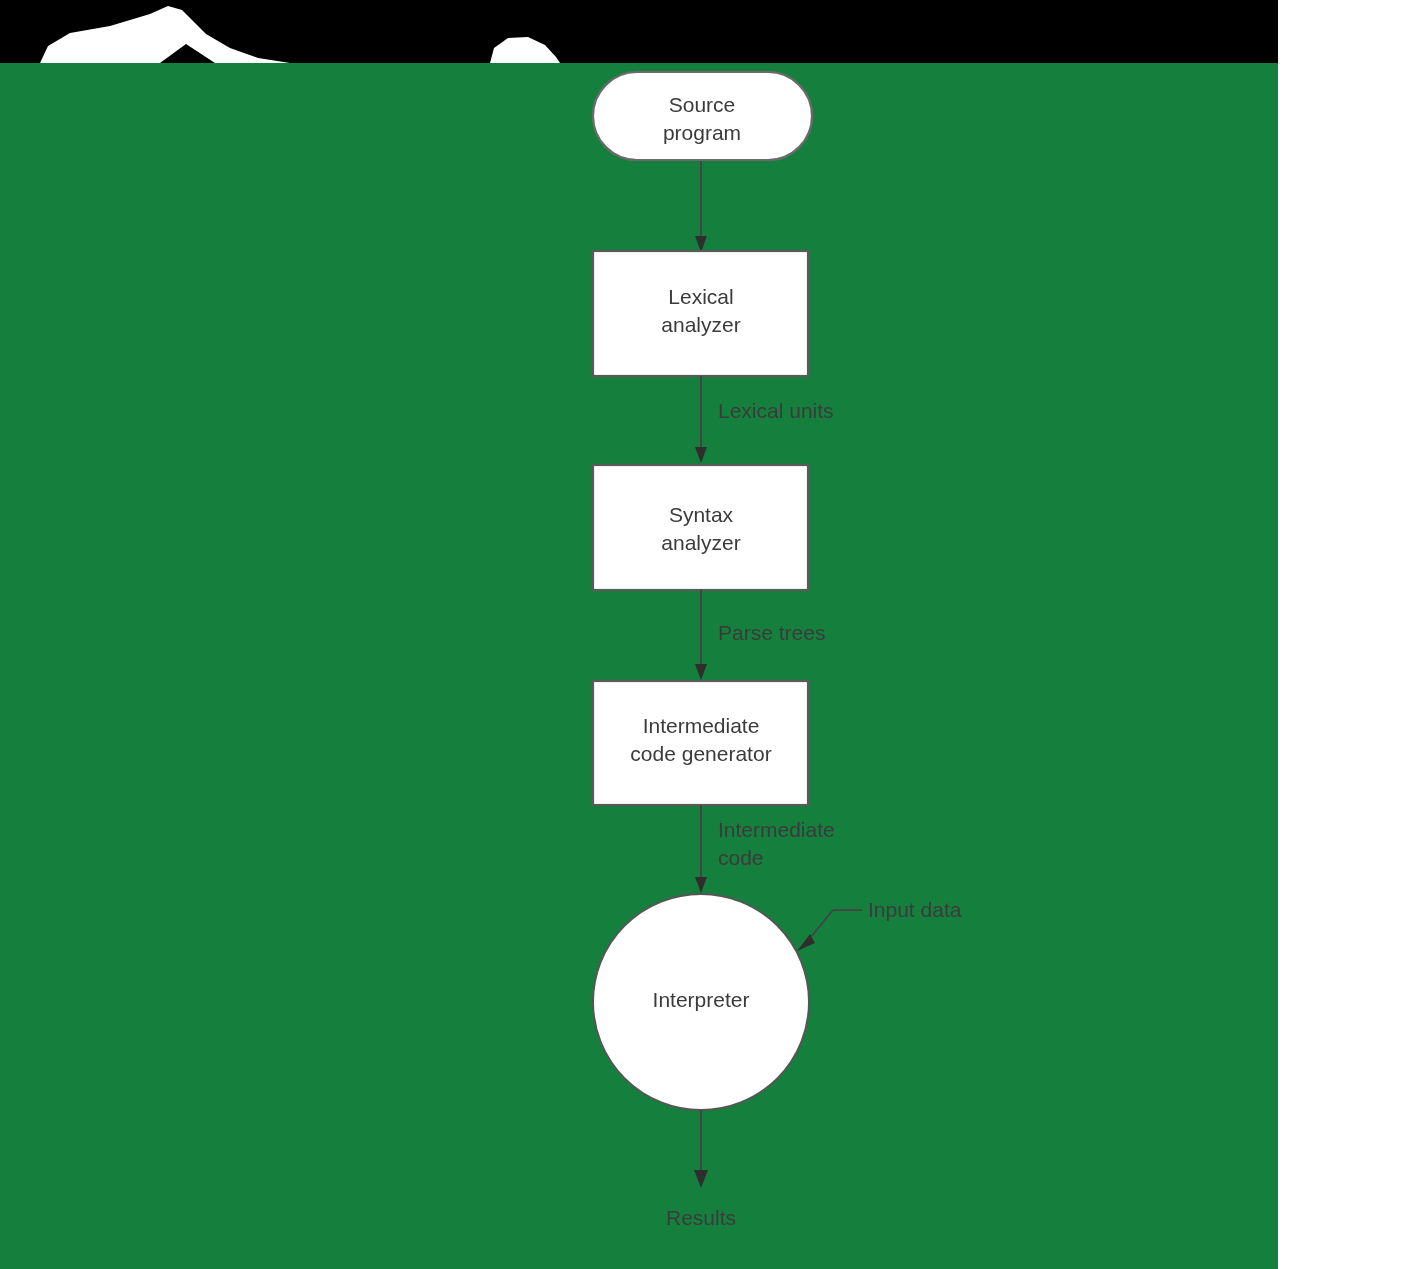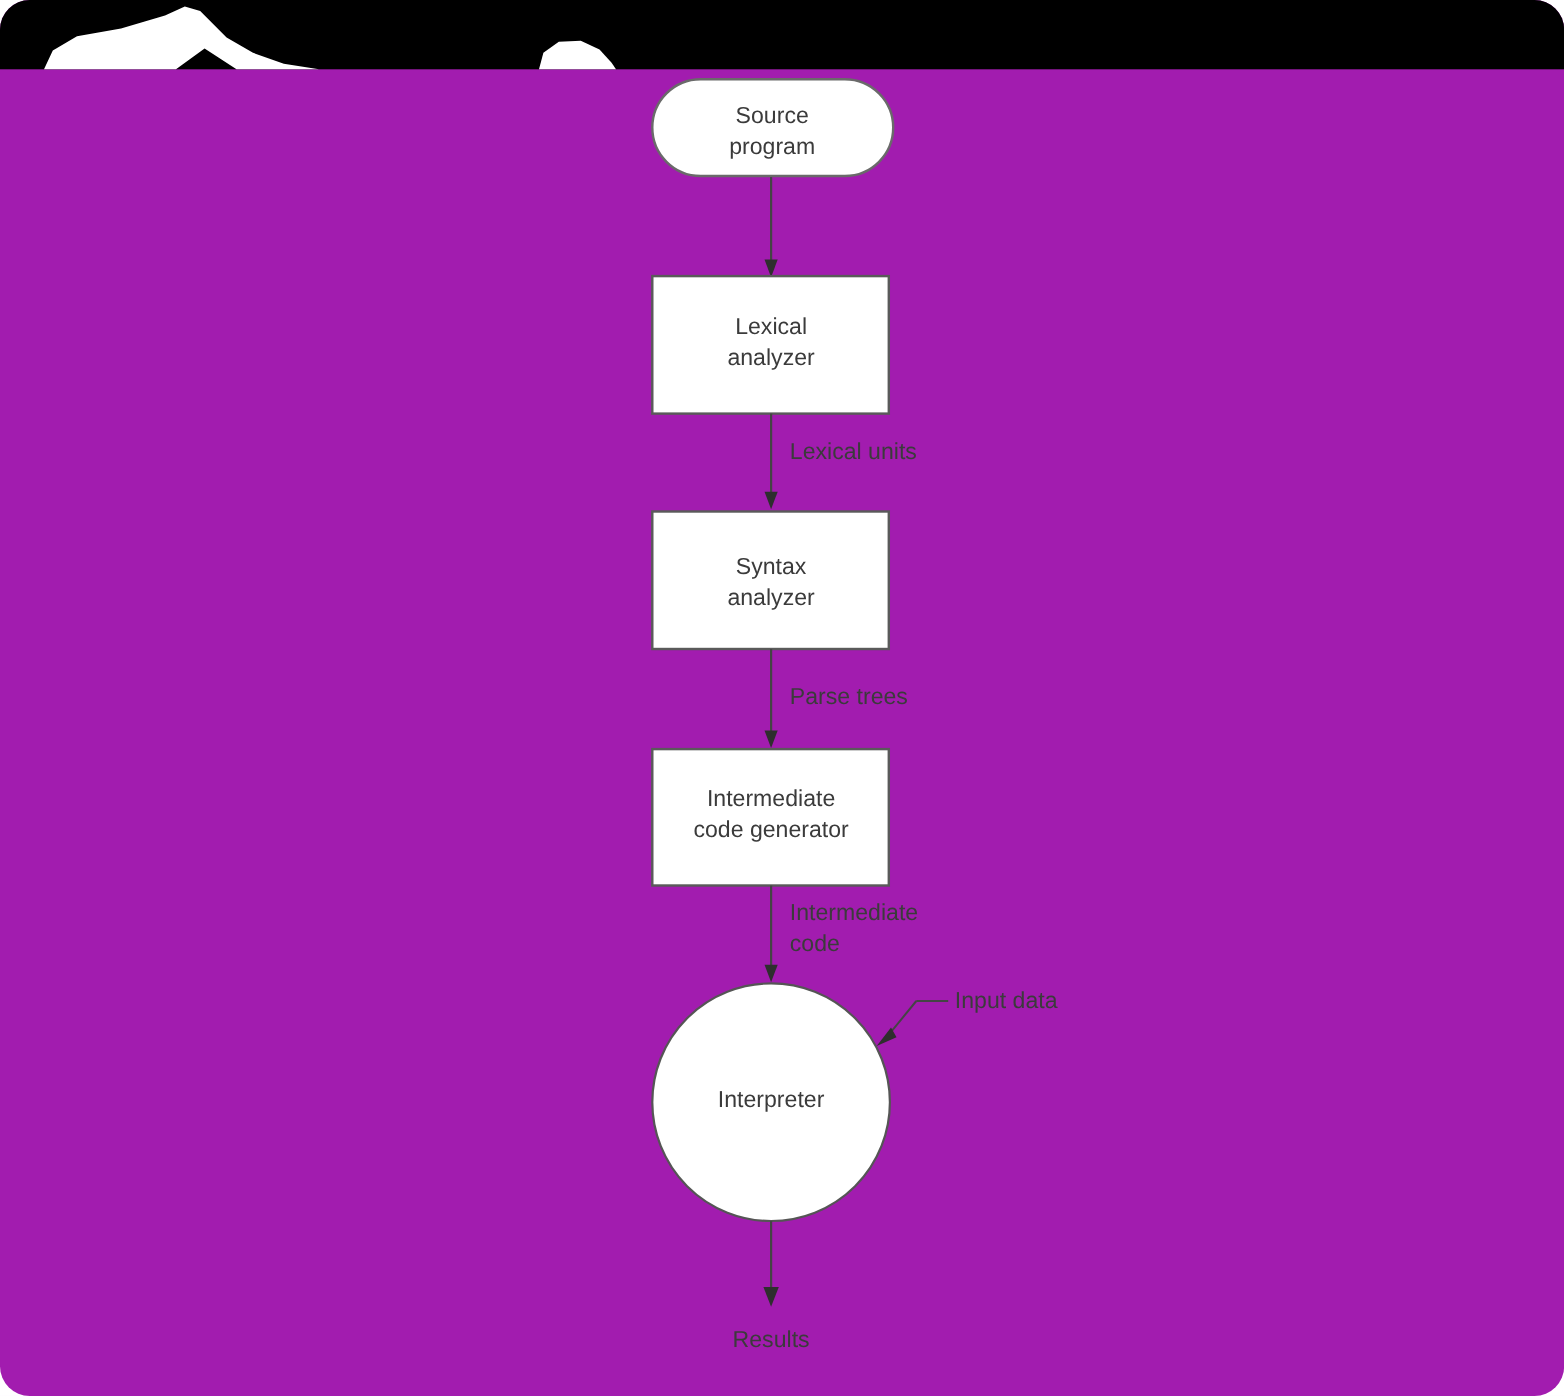--- a/index.html
+++ b/index.html
@@ -6,25 +6,24 @@
   html, body {
     margin: 0;
     padding: 0;
     background: #ffffff;
   }
   body {
     font-family: "Liberation Sans", "DejaVu Sans", sans-serif;
   }
   #page {
     position: relative;
-    width: 1422px;
+    width: 1278px;
     height: 1269px;
-    background: #a21caf;
+    background: #15803d;
     overflow: hidden;
-    border-radius: 27px;
   }
   
   #scan-band {
     position: absolute;
     left: 0;
     top: 0;
     width: 1422px;
     height: 63px;
     background: #000000;
   }

